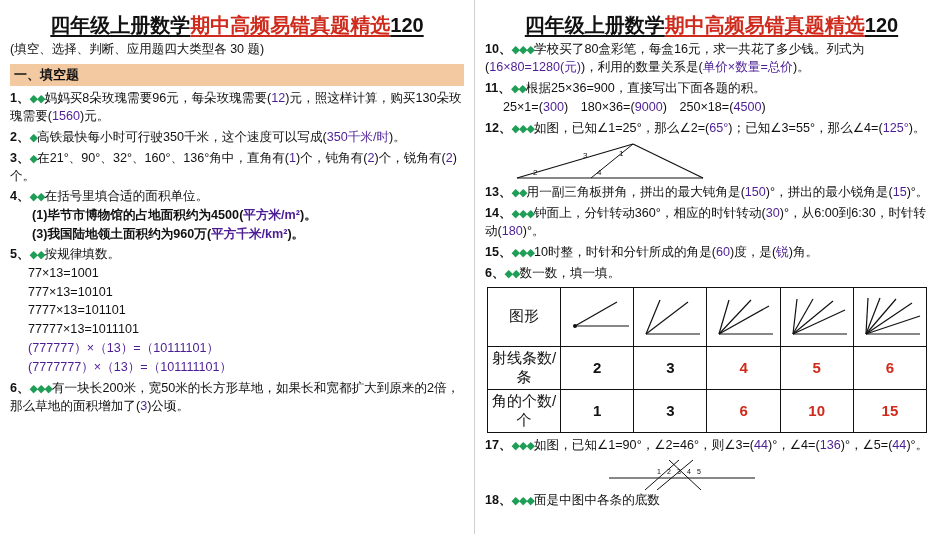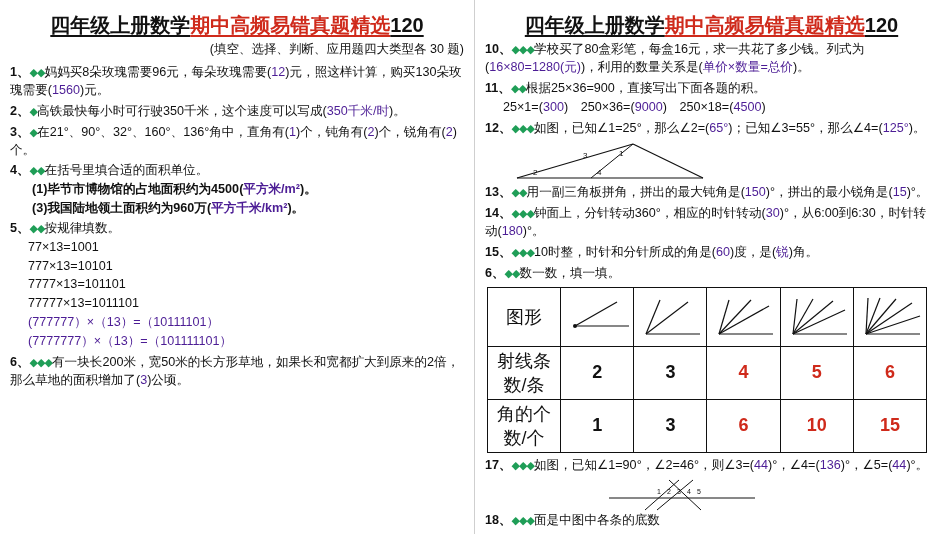--- a/index.html
+++ b/index.html
@@ -11,53 +11,54 @@
   .page{display:flex;width:948px;height:534px;box-sizing:border-box;}
   .col{box-sizing:border-box;padding:8px 10px 0 10px;position:relative;}
   .col-left{width:474px;}
   .col-right{width:474px;border-left:1px solid #cfcfcf;}
   .title{
     text-align:center;font-weight:bold;font-size:20px;letter-spacing:0px;
     white-space:nowrap;margin:4px 0 2px 0;
   }
   .title .u{text-decoration:underline;text-underline-offset:3px;}
   .title .hl{color:#cf2a1b;}
-  .subtitle{text-align:right;font-size:12.5px;margin:2px 0 6px 0;}
+  .subtitle{text-align:left;font-size:12.5px;margin:2px 0 6px 0;}
   .secthead{
     background:#f2c9a0;font-weight:bold;font-size:13px;
     padding:2px 4px;margin:3px 0 4px 0;display:block;
   }
   .q{margin:0 0 3px 0;line-height:1.42;font-size:12.6px;}
   .q .idx{font-weight:bold;}
   .stars{color:#1f9e57;letter-spacing:-1px;font-size:11px;}
   .ans{color:#4c1d95;}
   .sub{display:block;padding-left:22px;line-height:1.45;font-weight:bold;}
   .calc{display:block;padding-left:18px;line-height:1.5;font-size:12.6px;}
   table.grid{border-collapse:collapse;width:440px;margin:4px 0 4px 2px;table-layout:fixed;}
-  table.grid td{border:1px solid #111;text-align:center;font-size:18px;padding:2px 0;}
+  table.grid td{border:1px solid #111;text-align:center;font-size:15px;padding:2px 0;}
   .rowlabel{font-size:12.5px;}
   .figcell{height:54px;}
   .ans-cell{color:#cf2a1b;font-weight:bold;}
   .num-cell{font-weight:bold;}
   svg{display:block;}
   .cut{overflow:hidden;}
 </style>
 </head>
 <body>
 
 <div class="page">
 
   <div class="col col-left cut">
 
     <div class="title">
       <span class="u">四年级上册数学</span><span class="u hl">期中高频易错真题精选</span><span class="u">120</span>
     </div>
 
     <div class="subtitle">(填空、选择、判断、应用题四大类型各 30 题)</div>
 
+    <div class="secthead">一、填空题</div>
 
     <div class="q">
       <span class="idx">1、</span><span class="stars">◆◆</span><span>妈妈买8朵玫瑰需要96元，每朵玫瑰需要(</span><span class="ans">12</span><span>)元，照这样计算，购买130朵玫瑰需要(</span><span class="ans">1560</span><span>)元。</span>
     </div>
 
     <div class="q">
       <span class="idx">2、</span><span class="stars">◆</span><span>高铁最快每小时可行驶350千米，这个速度可以写成(</span><span class="ans">350千米/时</span><span>)。</span>
     </div>
 
     <div class="q">
@@ -92,21 +93,21 @@
     <div class="title">
       <span class="u">四年级上册数学</span><span class="u hl">期中高频易错真题精选</span><span class="u">120</span>
     </div>
 
     <div class="q">
       <span class="idx">10、</span><span class="stars">◆◆◆</span><span>学校买了80盒彩笔，每盒16元，求一共花了多少钱。列式为(</span><span class="ans">16×80=1280(元)</span><span>)，利用的数量关系是(</span><span class="ans">单价×数量=总价</span><span>)。</span>
     </div>
 
     <div class="q">
       <span class="idx">11、</span><span class="stars">◆◆</span><span>根据25×36=900，直接写出下面各题的积。</span>
-      <span class="calc"><span>25×1=(</span><span class="ans">300</span><span>)　250×36=(</span><span class="ans">9000</span><span>)　250×18=(</span><span class="ans">4500</span><span>)</span></span>
+      <span class="calc"><span>25×1=(</span><span class="ans">300</span><span>)　180×36=(</span><span class="ans">9000</span><span>)　250×18=(</span><span class="ans">4500</span><span>)</span></span>
     </div>
 
     <div class="q">
       <span class="idx">12、</span><span class="stars">◆◆◆</span><span>如图，已知∠1=25°，那么∠2=(</span><span class="ans">65°</span><span>)；已知∠3=55°，那么∠4=(</span><span class="ans">125°</span><span>)。</span>
     </div>
 
     <div style="padding-left:28px;">
       <svg width="220" height="44" viewBox="0 0 220 44" aria-hidden="true">
         <line x1="4" y1="38" x2="190" y2="38" stroke="#111" stroke-width="1.2"></line>
         <line x1="4" y1="38" x2="120" y2="4" stroke="#111" stroke-width="1.2"></line>

